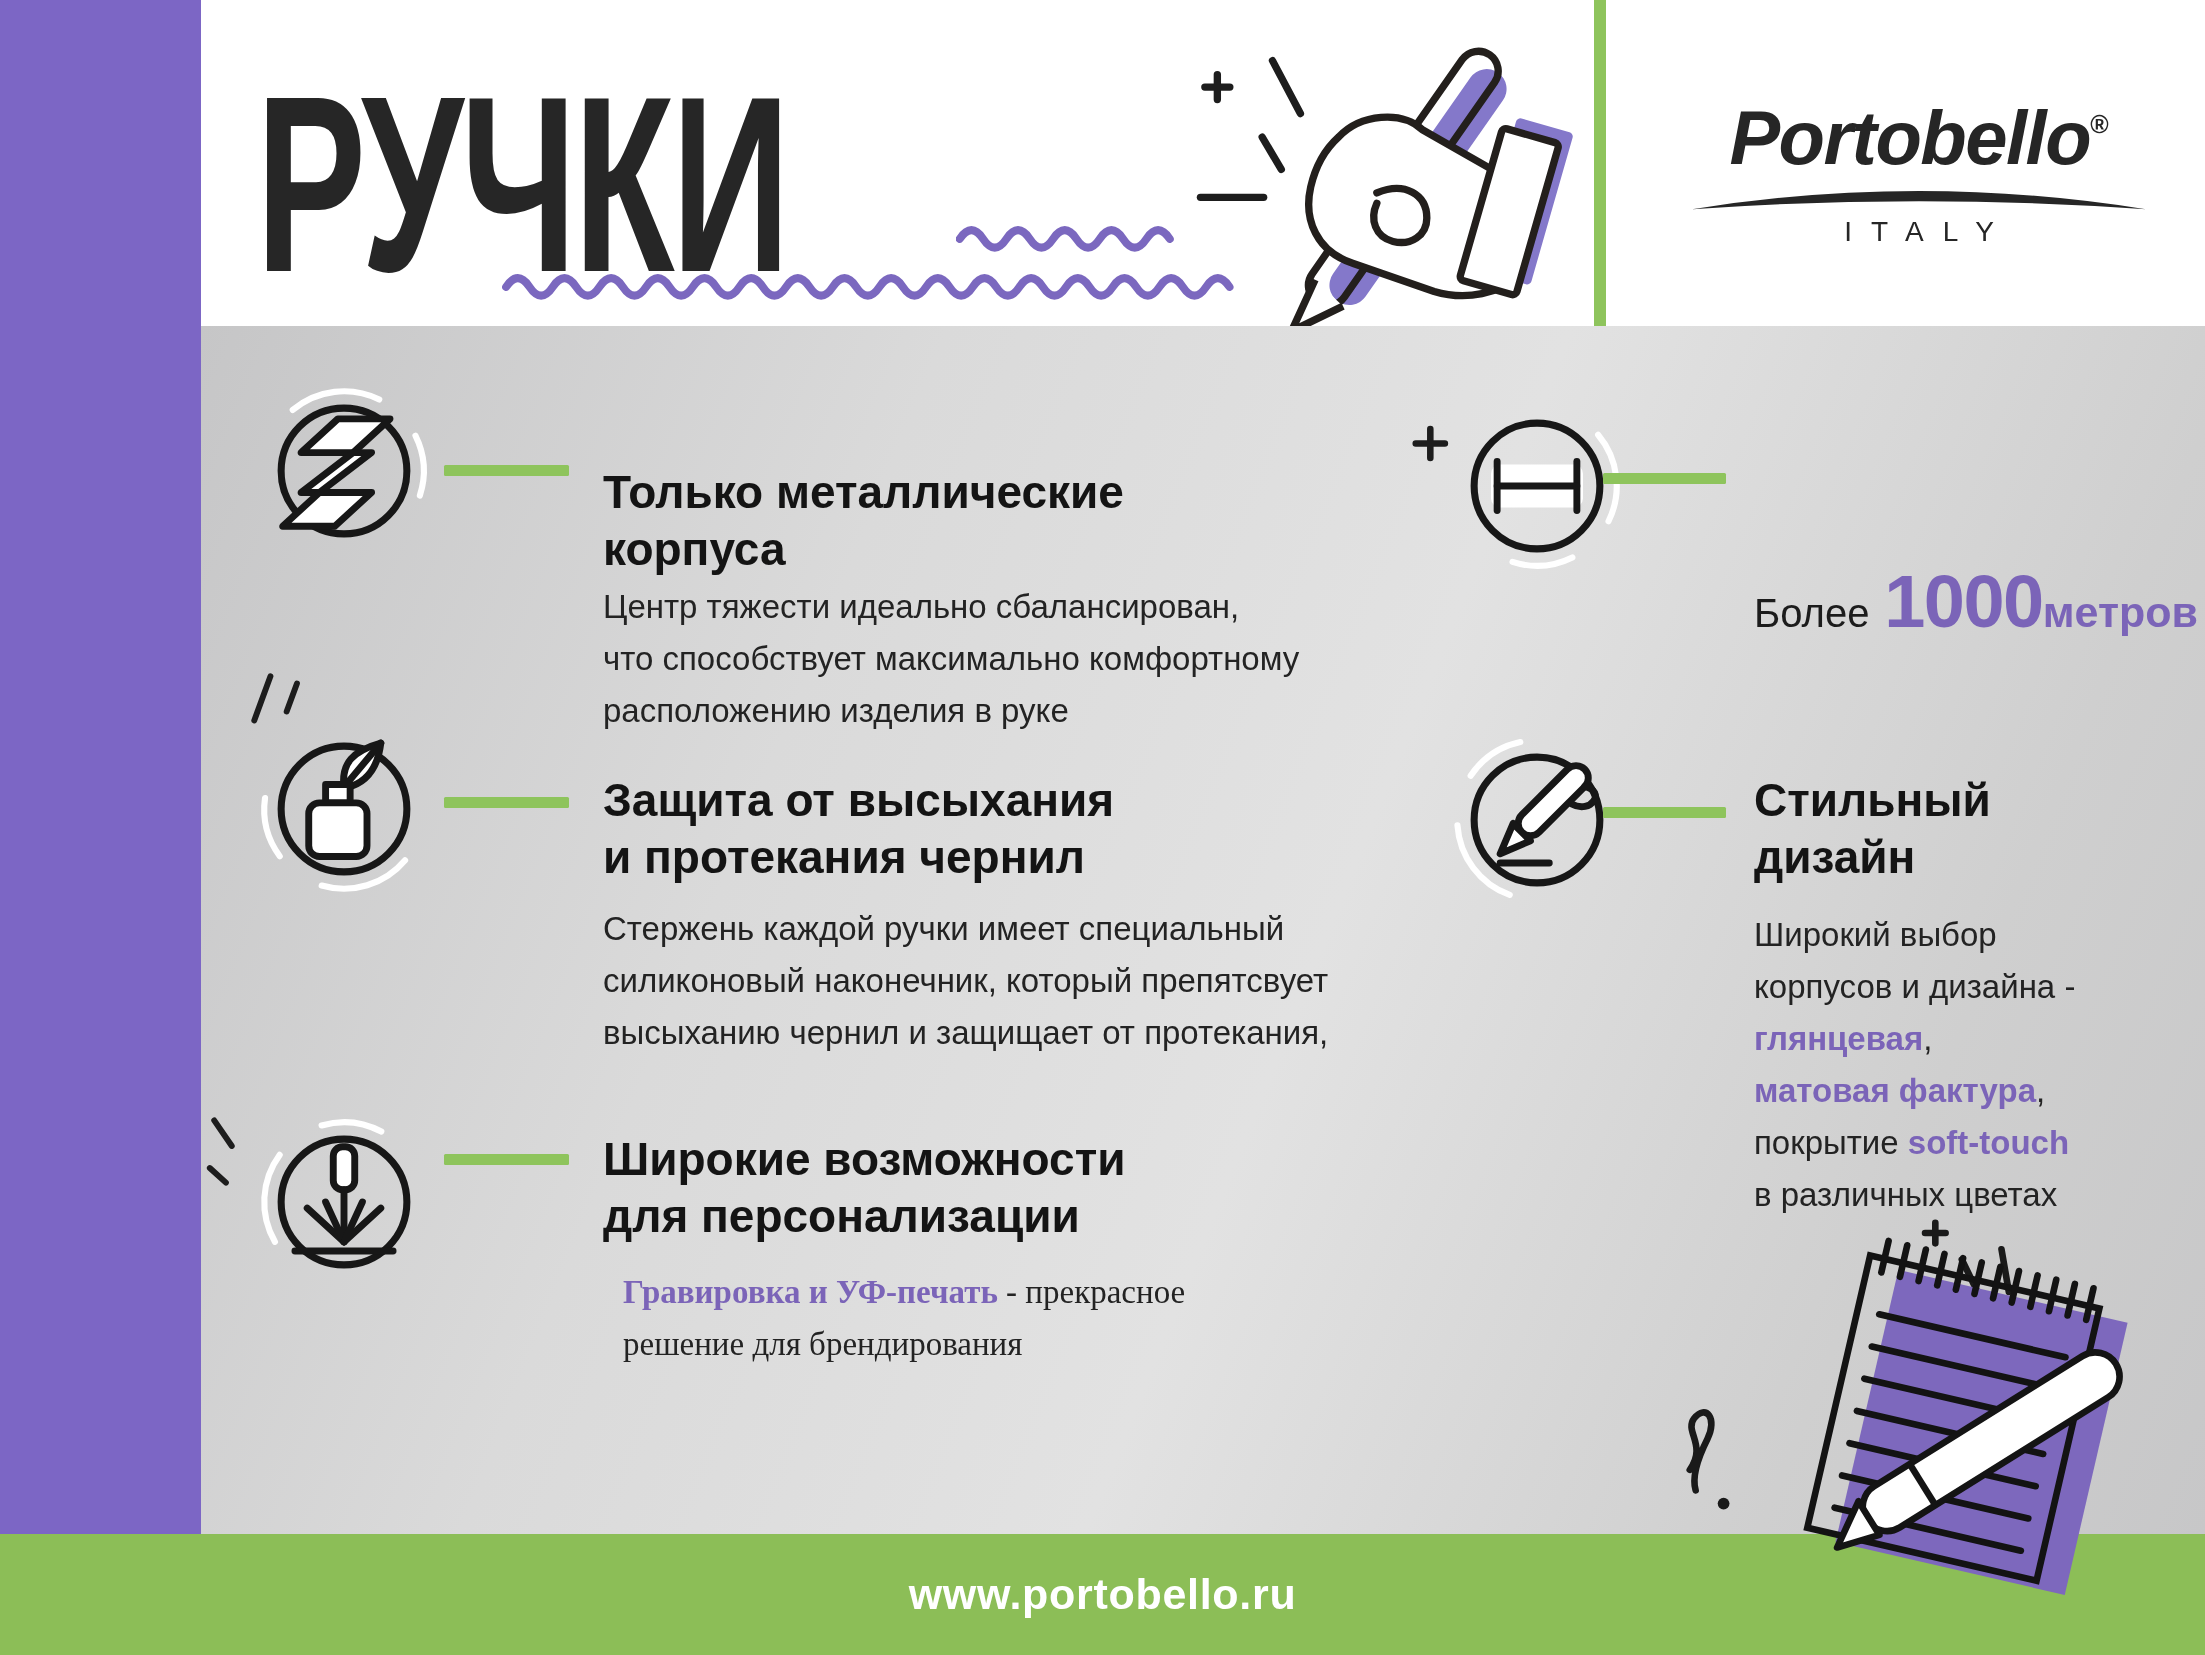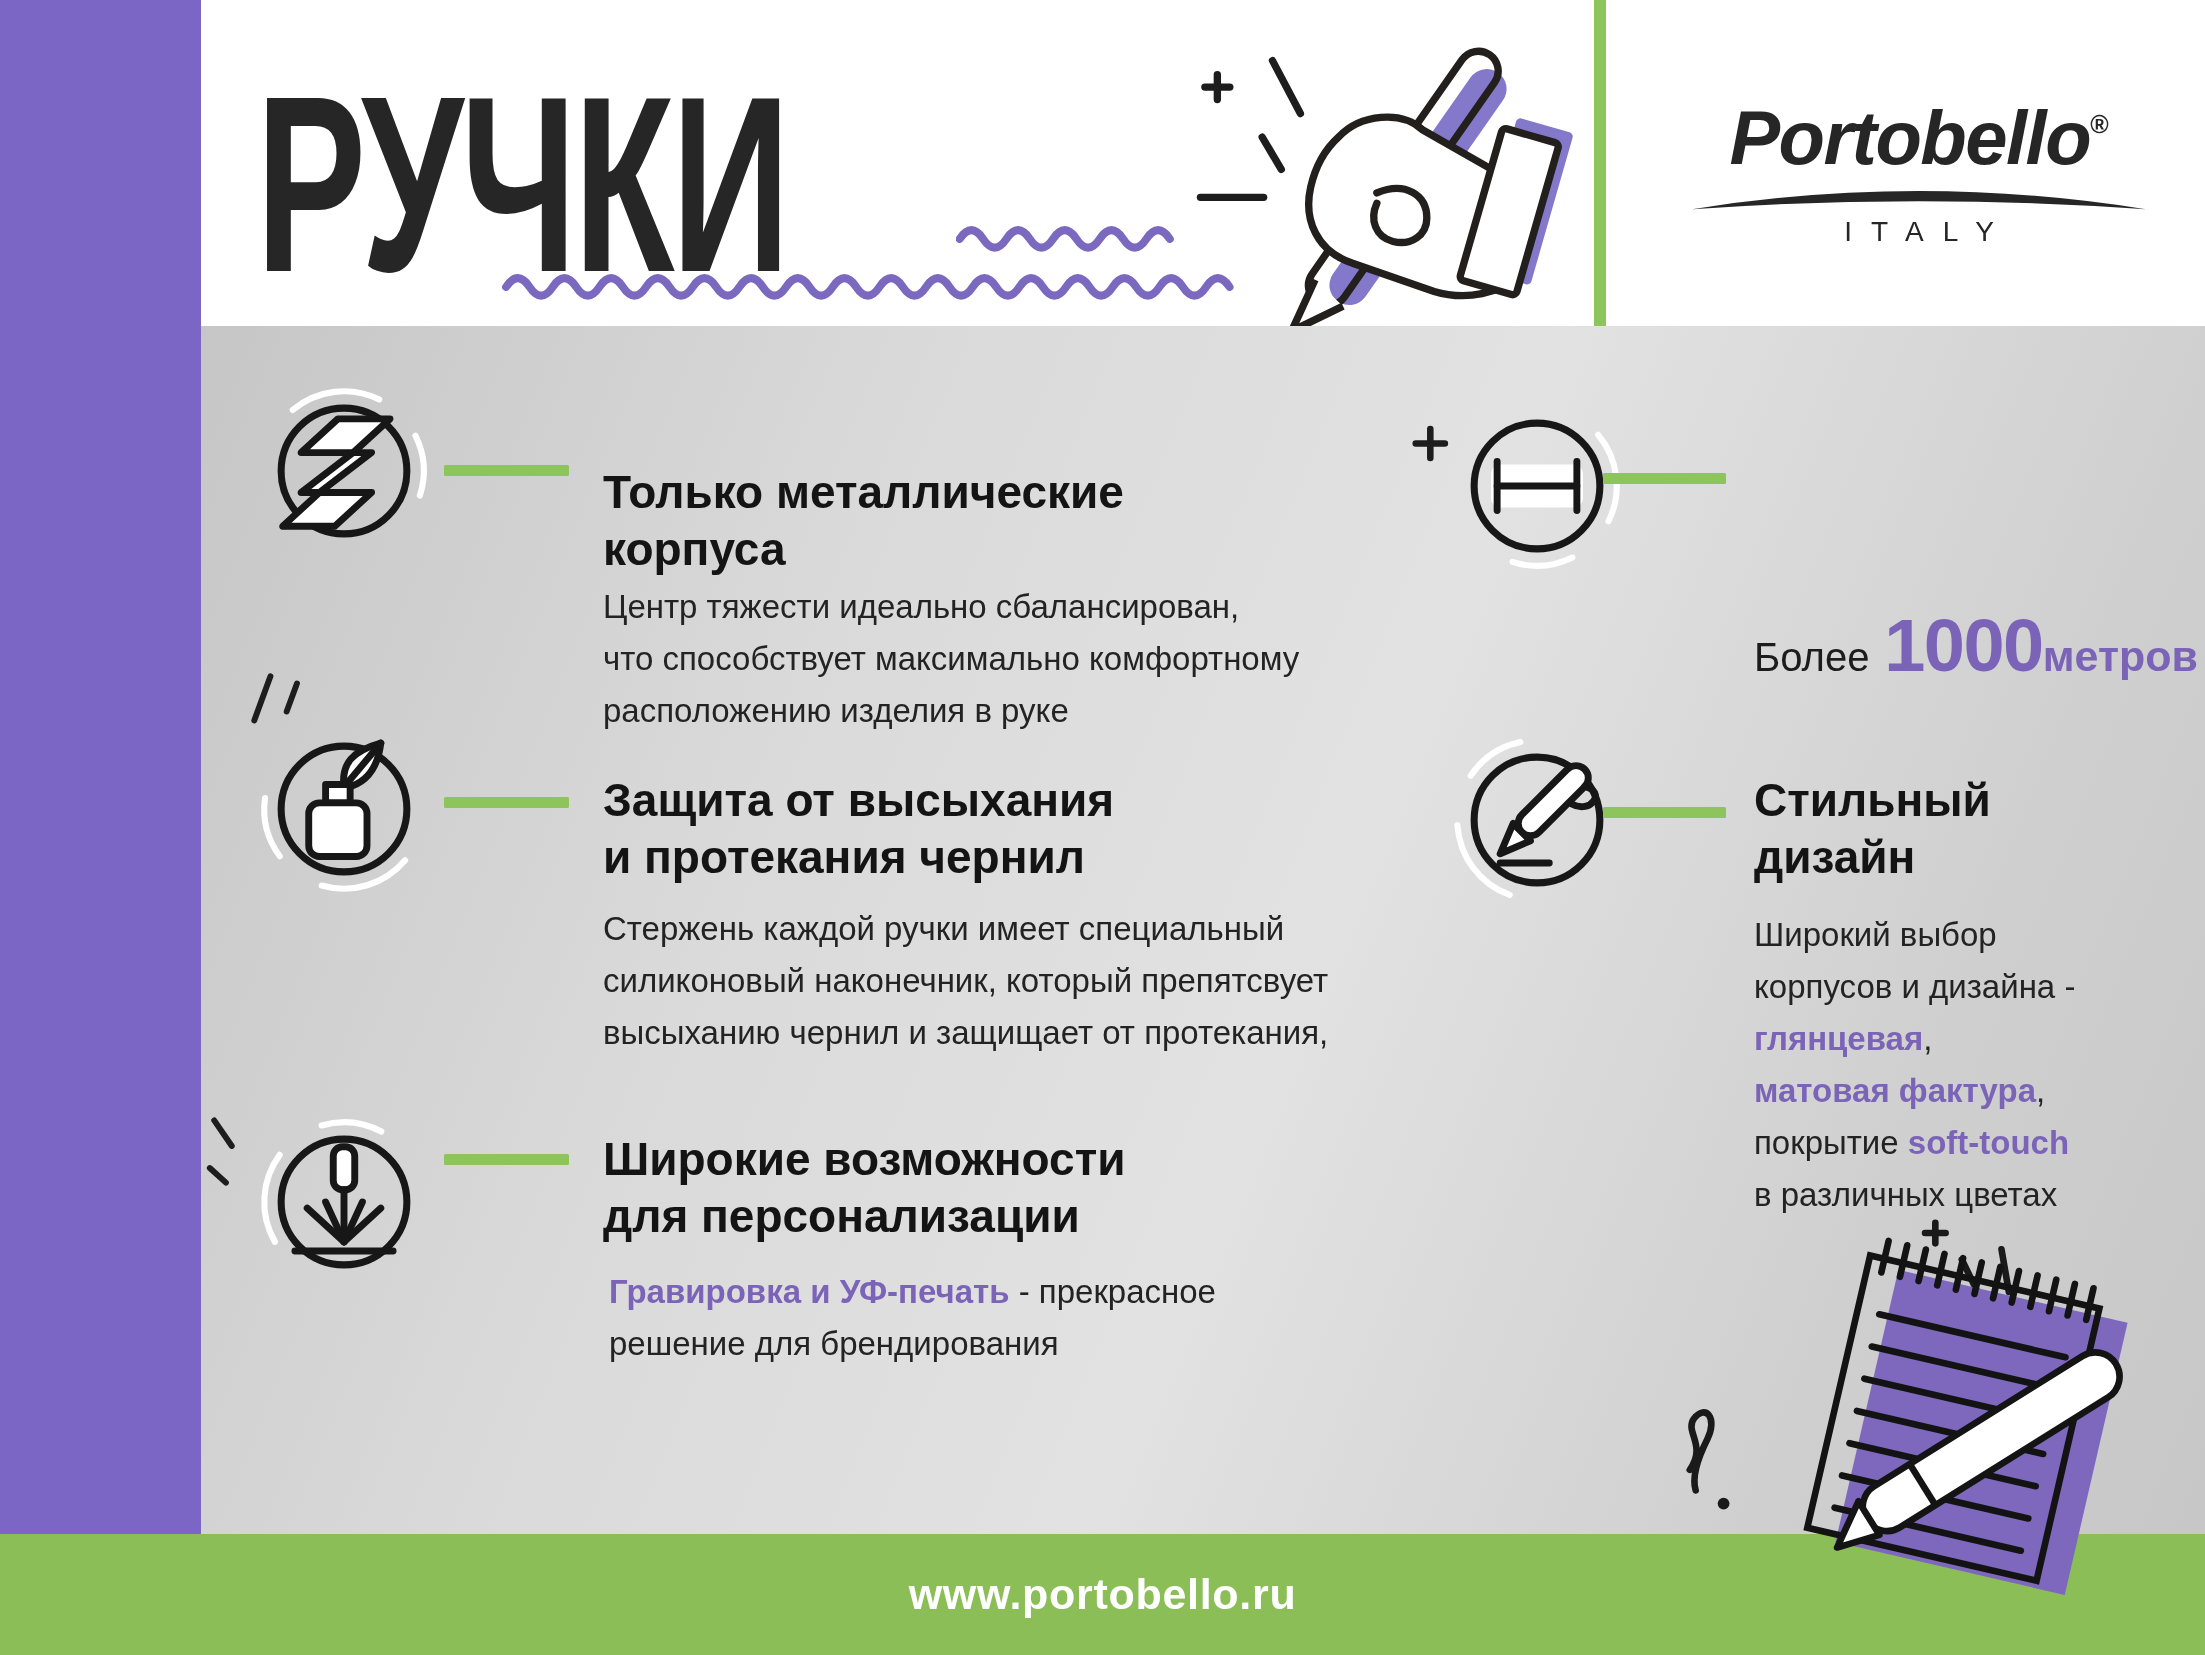--- a/index.html
+++ b/index.html
@@ -36,25 +36,25 @@
   .connector{position:absolute;height:11px;background:#8ec45c;border-radius:1.5px;}
   .feat-title{position:absolute;font-size:46px;line-height:57px;font-weight:bold;color:#141414;white-space:nowrap;}
   .feat-desc{position:absolute;font-size:33px;line-height:52px;color:#232323;white-space:nowrap;}
   .hl{color:#7b64b8;font-weight:bold;}
 
   .icon-l1{left:51px;top:53px;}   .conn-l1{left:243px;top:139px;width:125px;}
   .title-l1{left:402px;top:121px;margin-top:17px;} .desc-l1{left:402px;top:255px;}
   .icon-l2{left:51px;top:391px;}  .conn-l2{left:243px;top:471px;width:125px;}
   .title-l2{left:402px;top:446px;} .desc-l2{left:402px;top:577px;}
   .icon-l3{left:51px;top:784px;} .conn-l3{left:243px;top:828px;width:125px;}
-  .title-l3{left:402px;top:805px;} .desc-l3{left:408px;top:940px;}
+  .title-l3{left:402px;top:805px;} .desc-l3{left:422px;top:940px;font-family:Liberation Serif, serif;}
 
   .icon-r1{left:1244px;top:68px;}  .conn-r1{left:1402px;top:147px;width:123px;}
   .title-r1{left:1553px;top:121px;}
-  .stat{position:absolute;left:1553px;top:233px;white-space:nowrap;margin-top:44px;}
+  .stat{position:absolute;left:1553px;top:233px;white-space:nowrap;}
   .stat-prefix{font-size:40px;color:#1c1c1c;margin-right:14.7px;}
   .stat-value{font-size:74px;font-weight:bold;color:#7b64b8;letter-spacing:-1.5px;}
   .stat-unit{font-size:43px;font-weight:bold;color:#7b64b8;}
   .icon-r2{left:1244px;top:402px;} .conn-r2{left:1402px;top:481px;width:123px;}
   .title-r2{left:1553px;top:446px;} .desc-r2{left:1553px;top:583px;}
 
   .spark{position:absolute;}
   .notebook-illo{position:absolute;left:1669px;top:1211px;z-index:5;}
 
   

